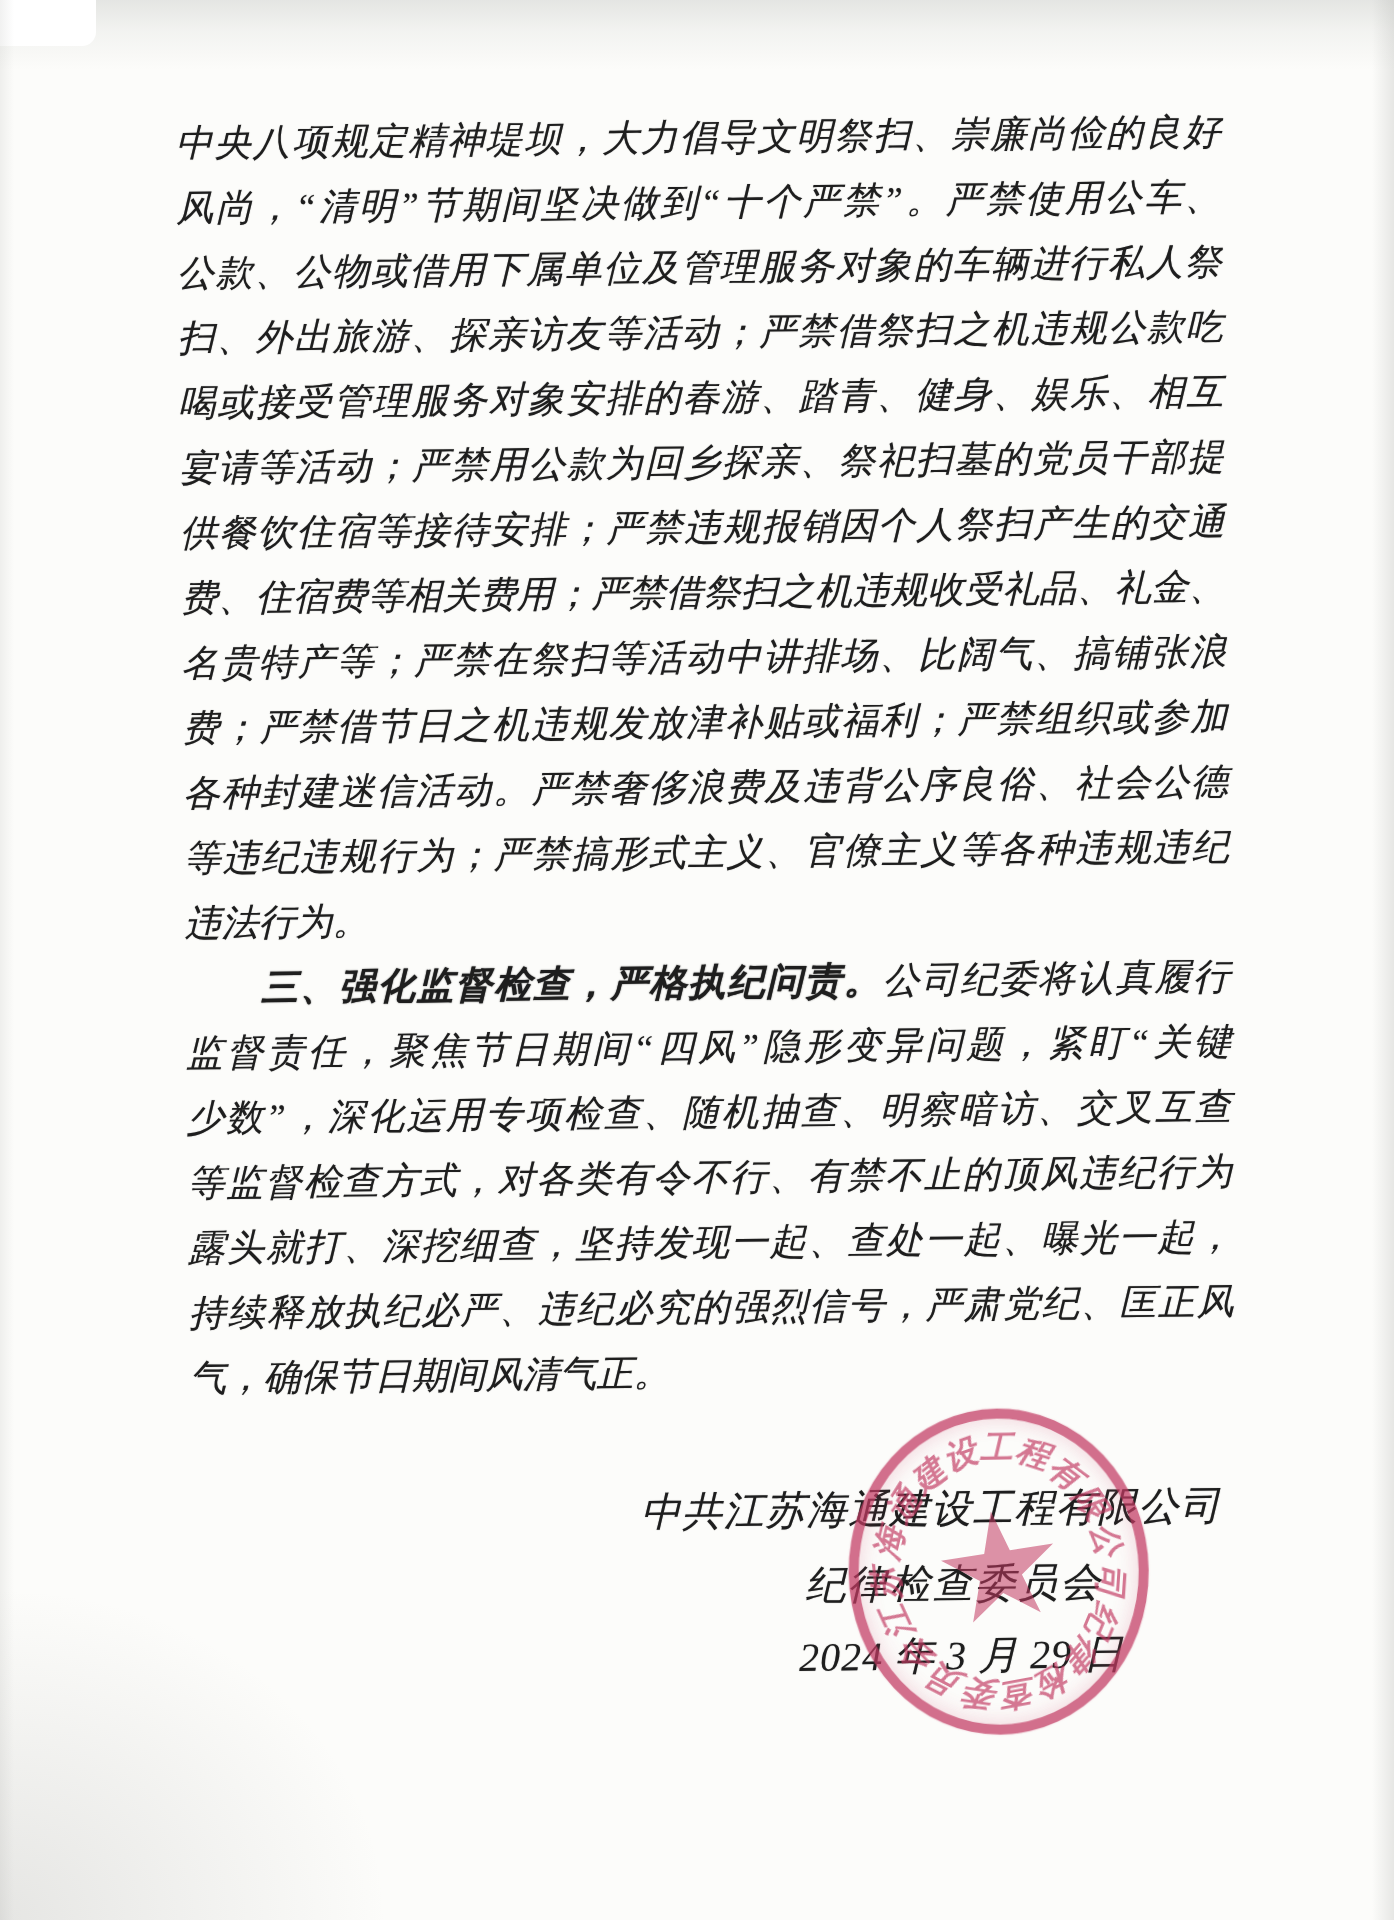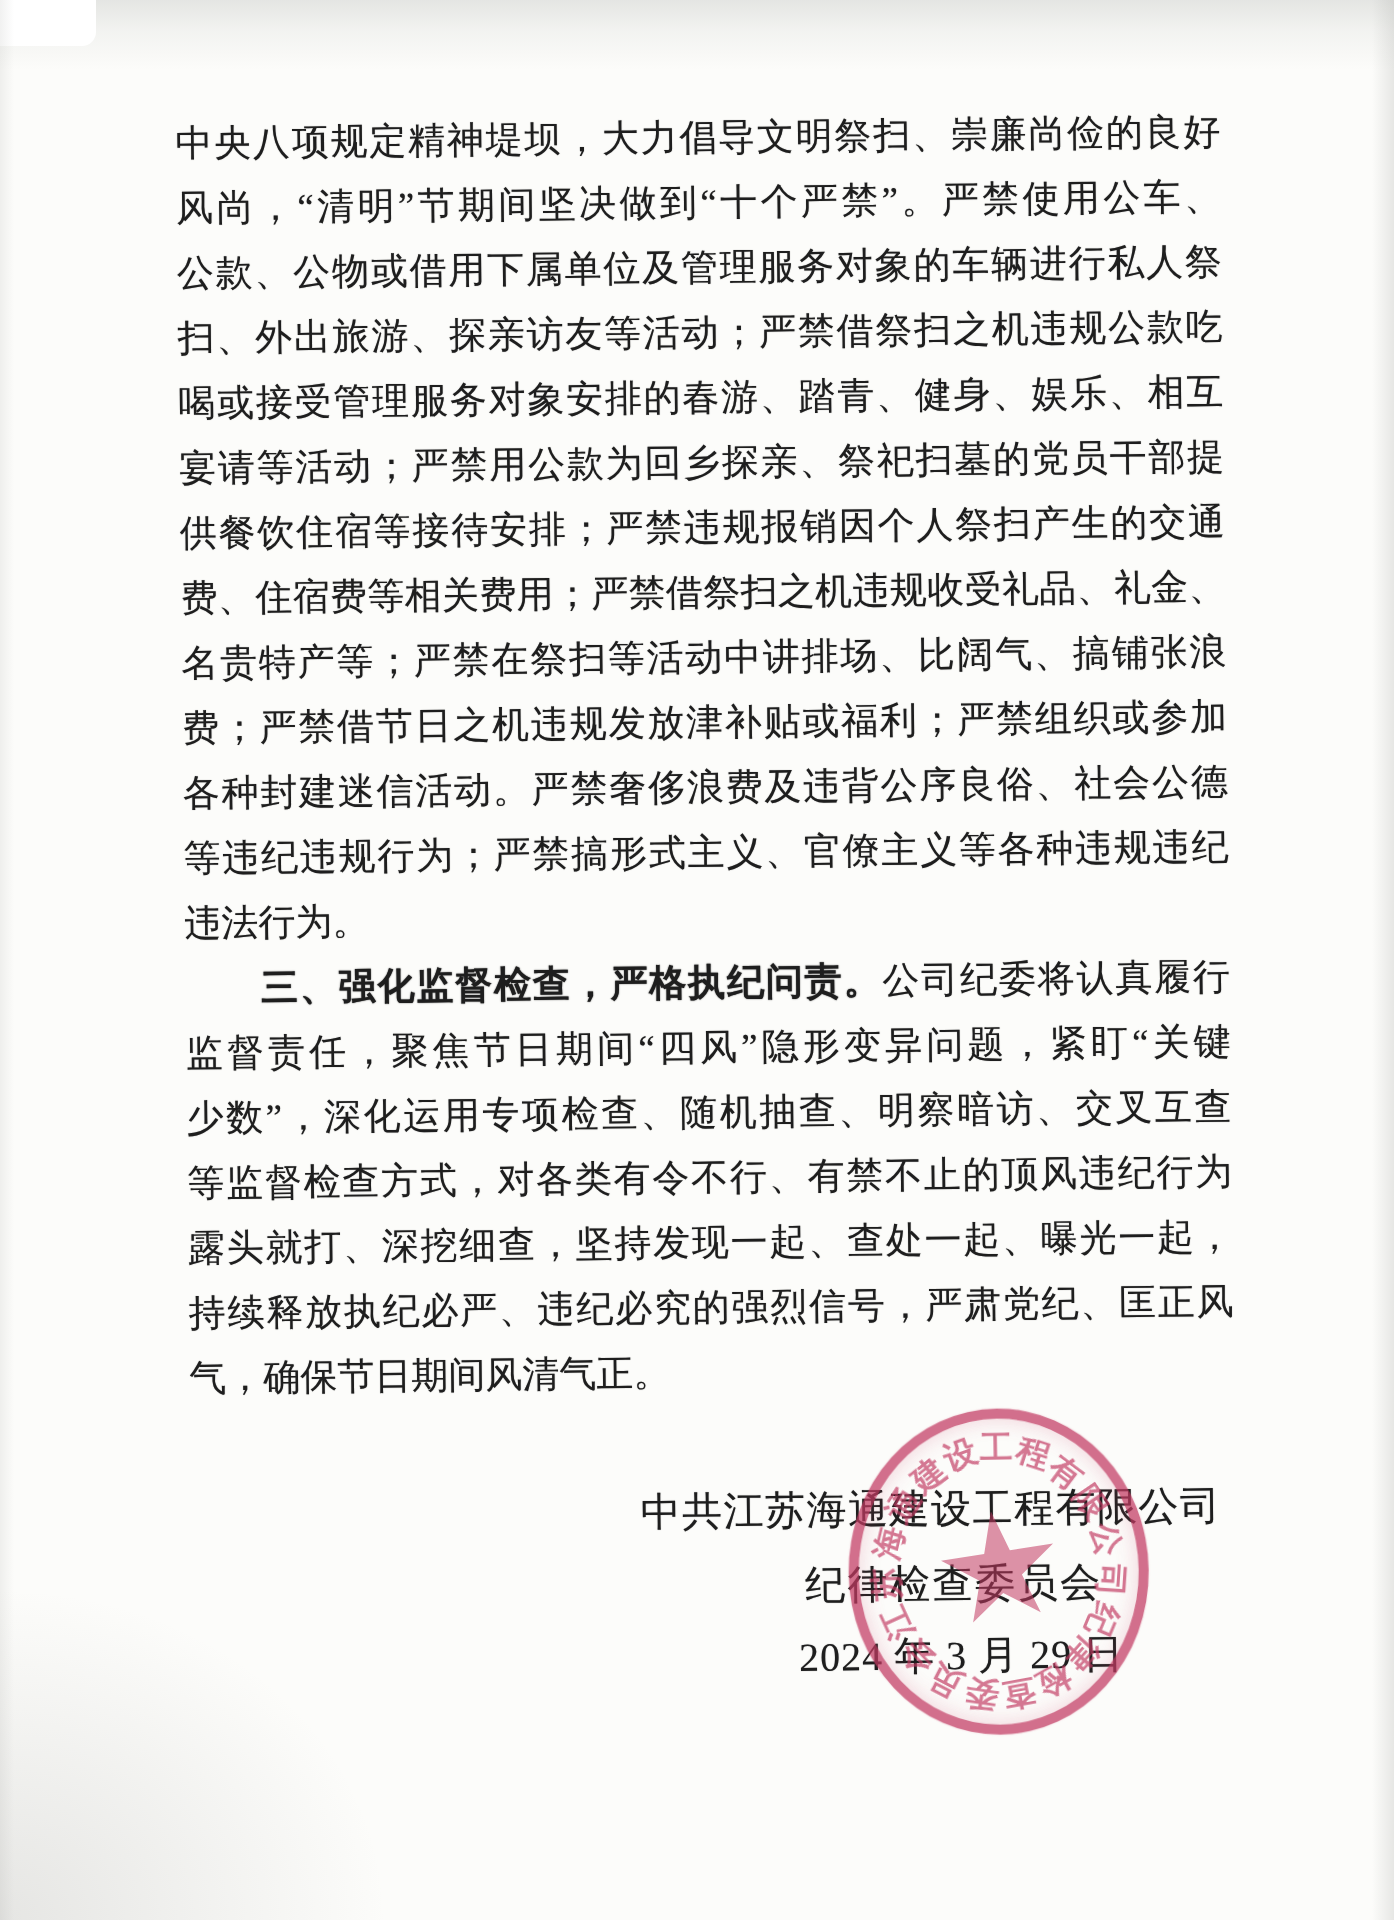--- a/index.html
+++ b/index.html
@@ -4,20 +4,21 @@
 <style>
   html,body{margin:0;padding:0;}
   body{
     width:1394px;height:1920px;
     background:#e8e8e6;
     font-family:"Liberation Serif","DejaVu Serif",serif;
   }
   .page{
     position:relative;width:1394px;height:1920px;overflow:hidden;
     background:#fcfcfa;
+    font-style:italic;
   }
   
   .scan-top{
     position:absolute;left:0;top:0;width:100%;height:70px;
     background:linear-gradient(180deg,rgba(205,207,204,.50) 0%,rgba(218,220,217,.28) 45%,rgba(230,230,228,0) 100%);
     pointer-events:none;
   }
   .scan-top-notch{
     position:absolute;left:0;top:0;width:96px;height:46px;background:#ffffff;
     border-bottom-right-radius:14px;pointer-events:none;

